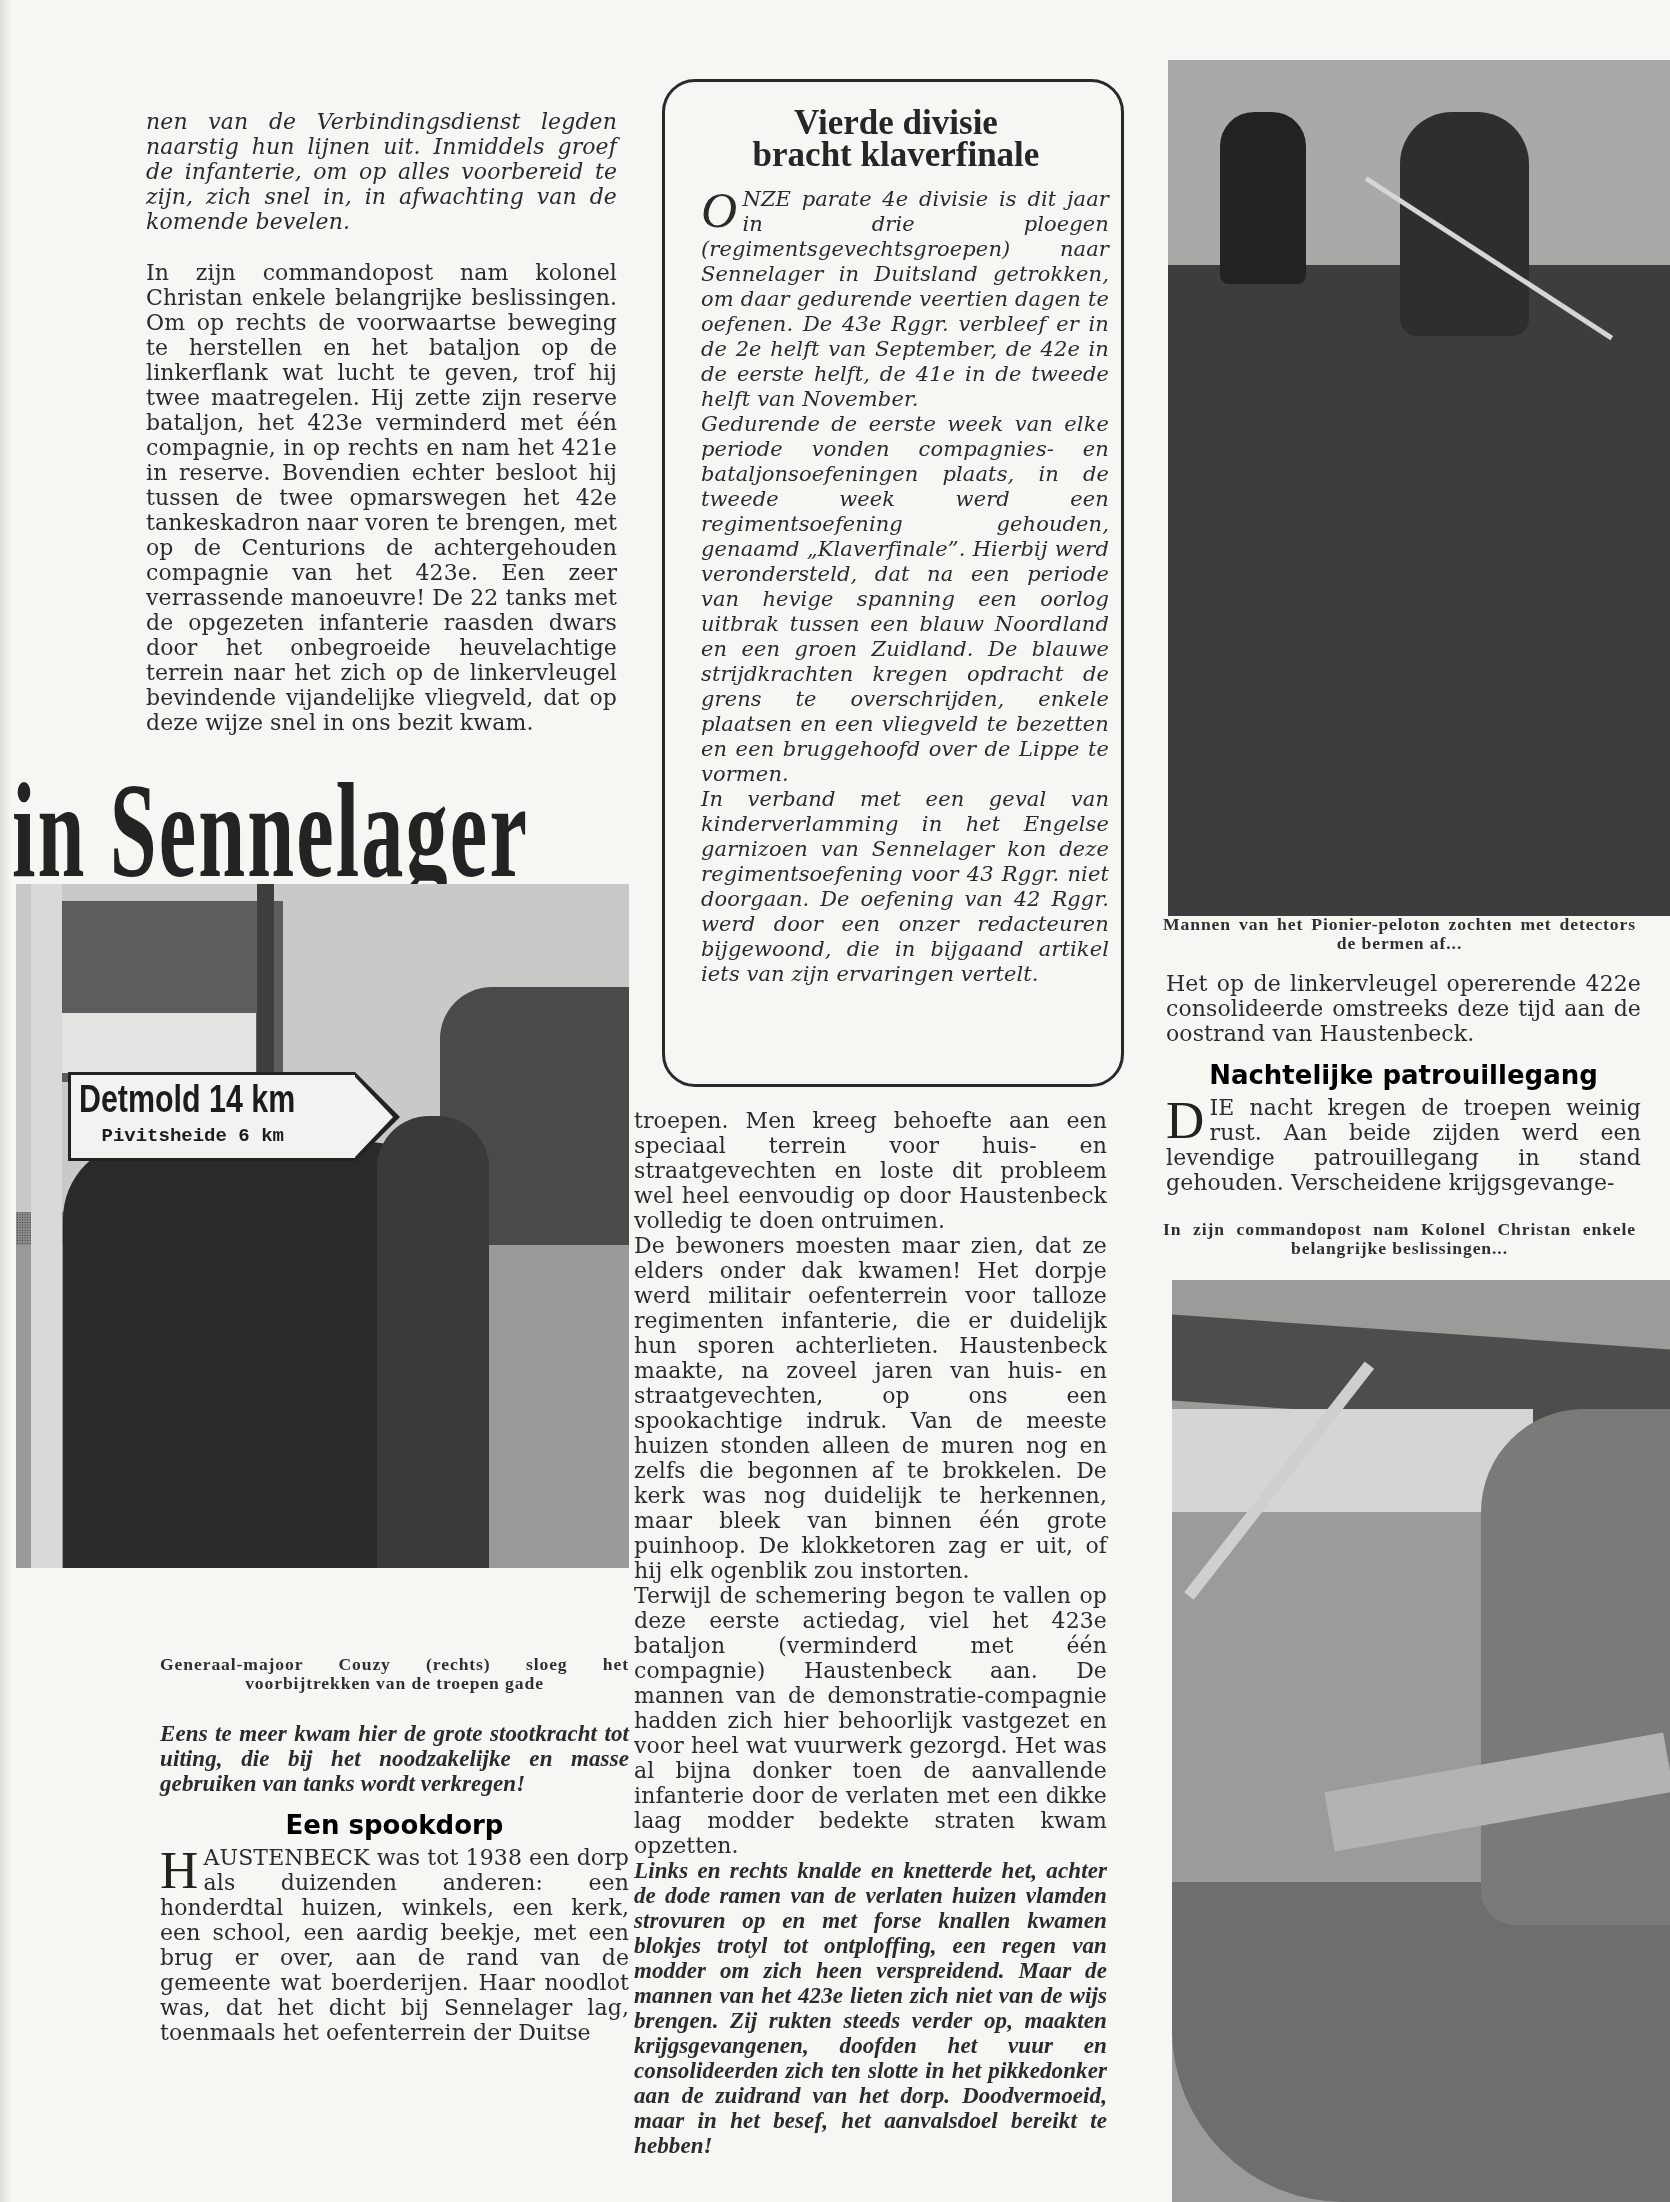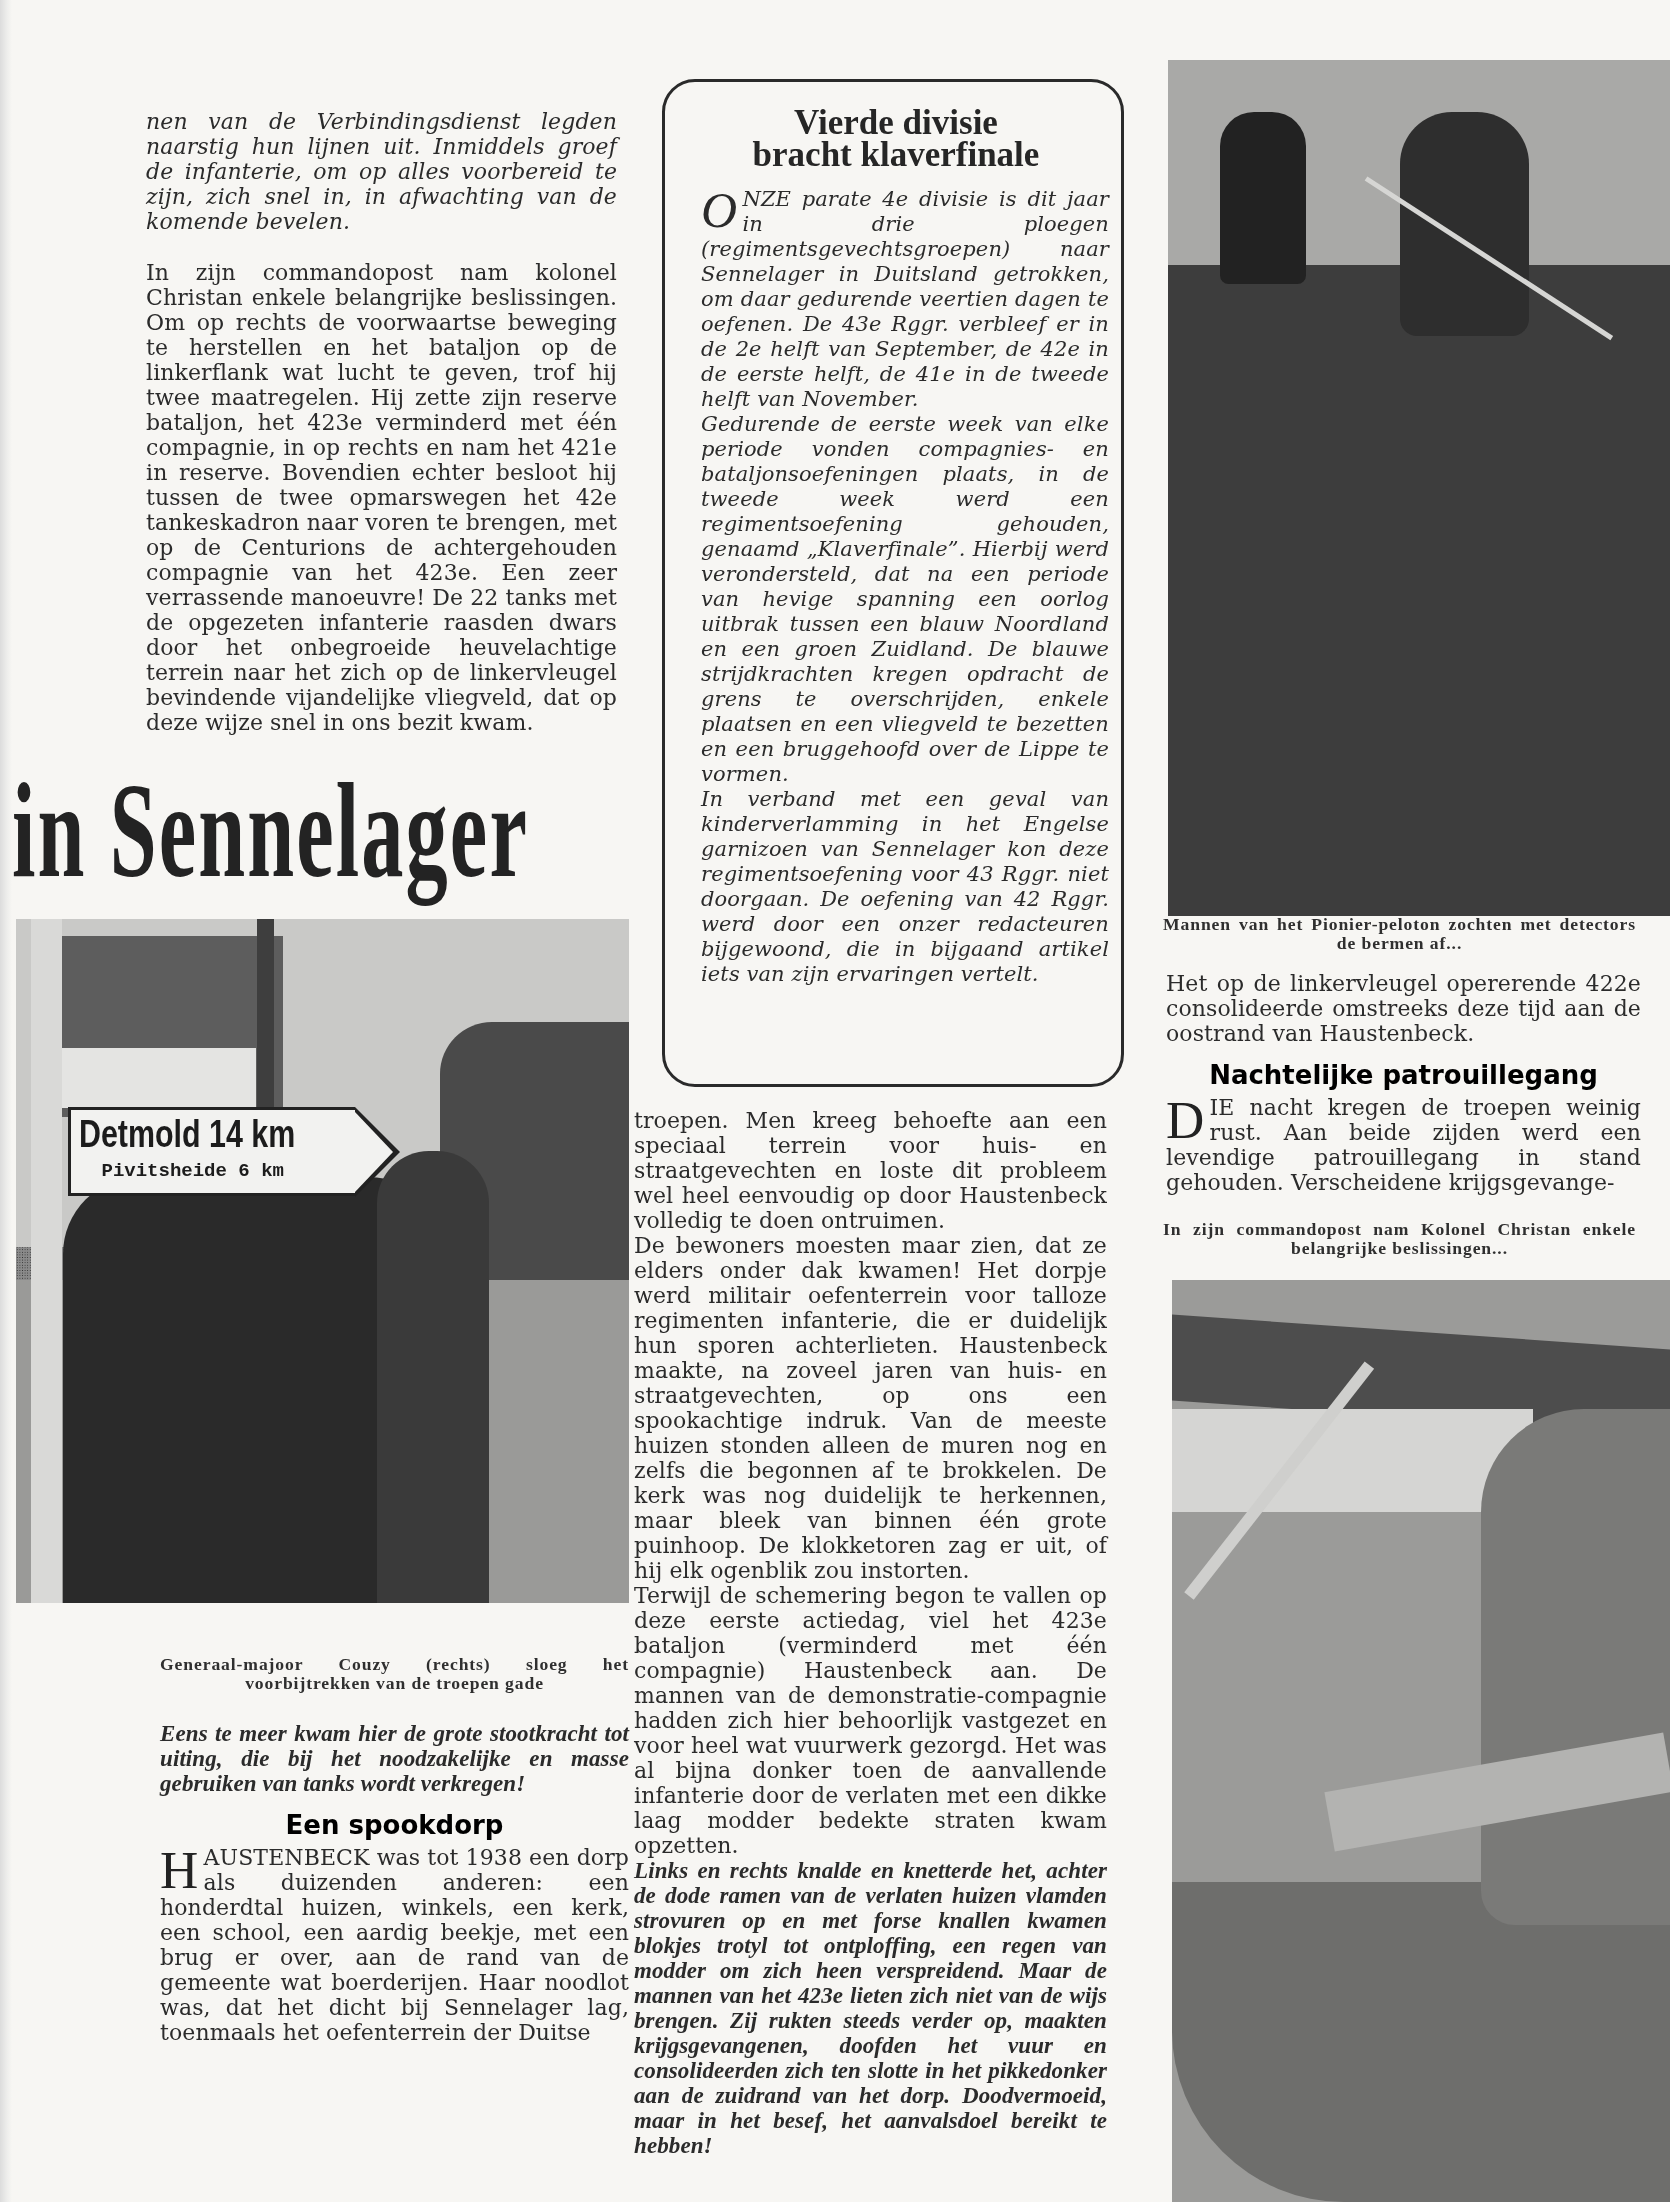--- a/index.html
+++ b/index.html
@@ -28,21 +28,21 @@
     font-size: 136px; line-height: 129px; letter-spacing: 3.4px;
     color: #232323; transform: scaleX(0.62); transform-origin: left top;
     white-space: nowrap;
   }
   .photo { position: absolute; overflow: hidden; }
   .halftone {
     background-color: #8a8a8a;
     background-image: radial-gradient(#2f2f2f 35%, transparent 40%);
     background-size: 2.6px 2.6px;
   }
-  #photo-sign { left: 15.5px; top: 919px; width: 613px; height: 684px; }
+  #photo-sign { left: 15.5px; top: 884px; width: 613px; height: 684px; }
   #photo-sign .sky { position:absolute; left:0; top:0; width:100%; height:48%; background:#c9c9c7; }
   #photo-sign .house { position:absolute; left:17px; top:17px; width:250px; height:181px; background:#5d5d5d; }
   #photo-sign .wall { position:absolute; left:34px; top:129px; width:206px; height:60px; background:#e4e4e2; }
   #photo-sign .tree { position:absolute; left:241px; top:0; width:17px; height:327px; background:#3e3e3e; }
   #photo-sign .trees-r { position:absolute; right:0; top:103px; width:189px; height:275px; background:#4a4a4a; border-radius: 52px 0 0 0; }
   #photo-sign .road { position:absolute; left:0; top:361px; width:100%; height:323px; background:#9a9a98; }
   #photo-sign .pole { position:absolute; left:15.5px; top:0; width:31px; height:100%; background:#d9d9d7; }
   #photo-sign .men { position:absolute; left:47px; top:258px; width:422px; height:426px; background:#2a2a2a; border-radius: 77px 120px 0 0; }
   #photo-sign .man2 { position:absolute; left:361px; top:232px; width:112px; height:452px; background:#3a3a3a; border-radius: 52px 52px 0 0; }
   .sign {

